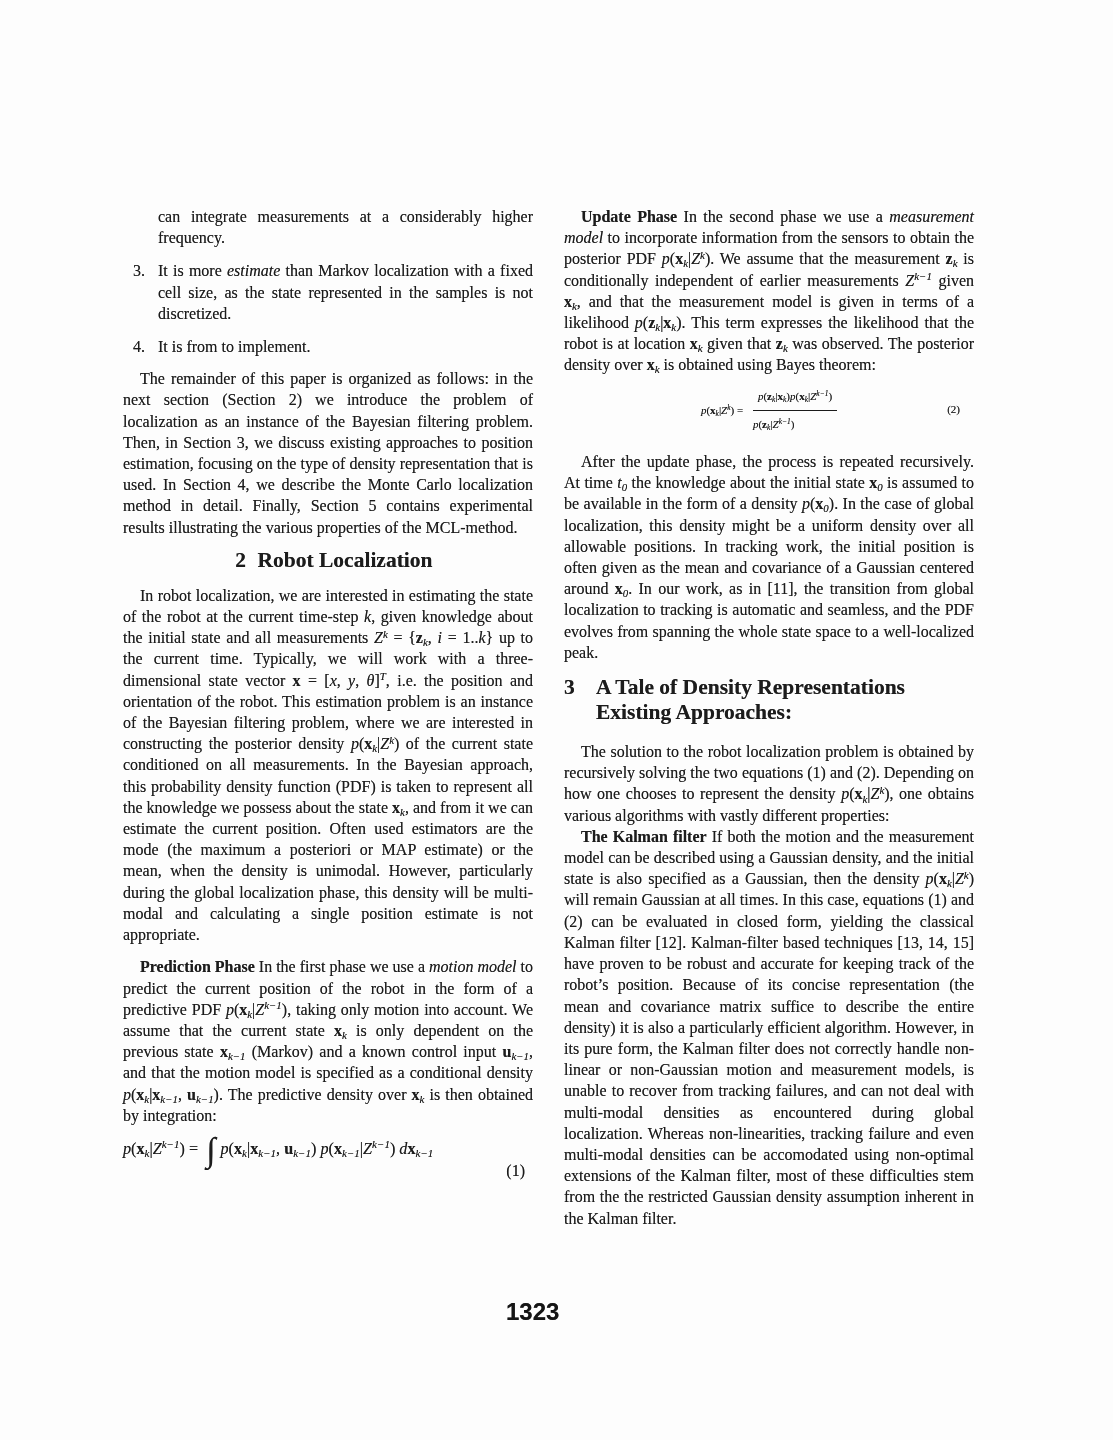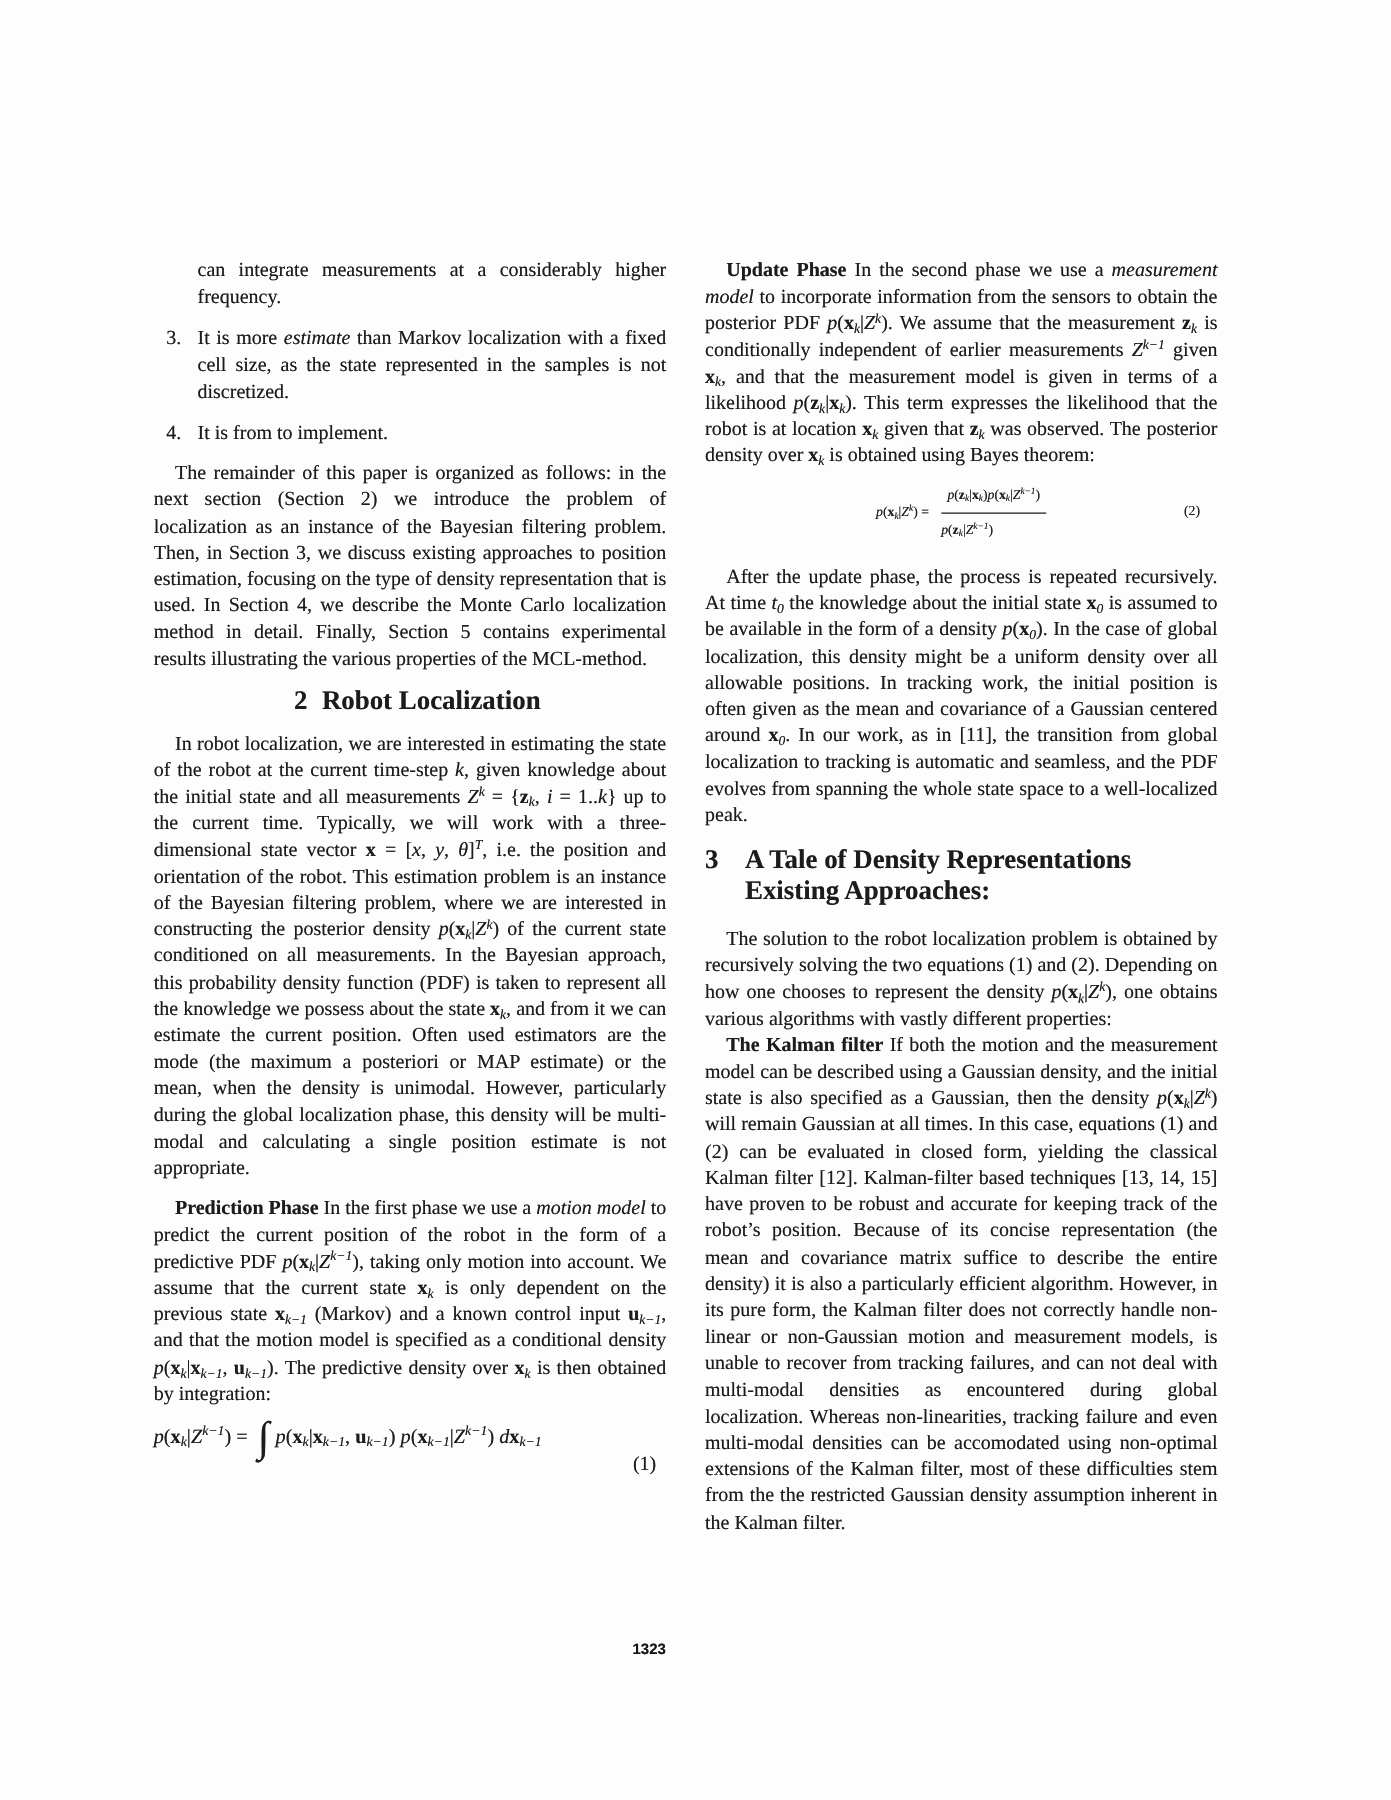--- a/index.html
+++ b/index.html
@@ -45,21 +45,21 @@
   .eq2{position:relative;text-align:center;margin:10px 0 16px;font-size:11px;}
   .eq-lhs{display:inline-block;vertical-align:middle;}
   .frac{display:inline-block;vertical-align:middle;margin-left:7px;text-align:left;}
   .fnum{display:block;padding:0 5px 3px;border-bottom:1.4px solid #1b1b1b;}
   .fden{display:block;padding-top:3px;}
   .eq-no{position:absolute;right:14px;top:50%;transform:translateY(-50%);}
 
   .footer{
     position:absolute;left:506px;top:1300px;
     font-family:"Liberation Sans","DejaVu Sans",sans-serif;
-    font-weight:700;font-size:12px;line-height:1;color:#151515;margin-top:13px;
+    font-weight:700;font-size:24px;line-height:1;color:#151515;
   }
 </style>
 </head>
 <body>
 
 <div class="page">
 
   <div class="col col-left">
 
     <div class="li">

